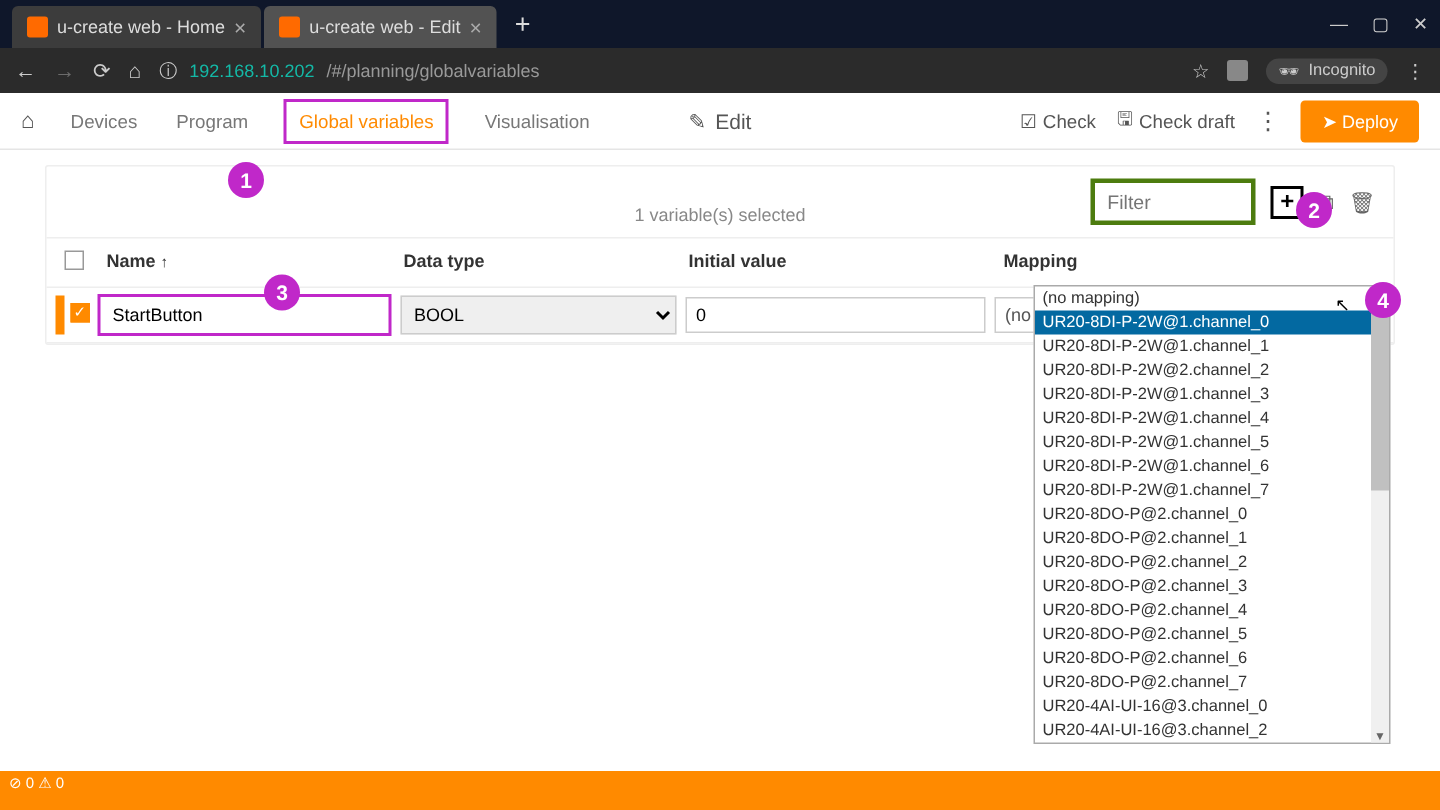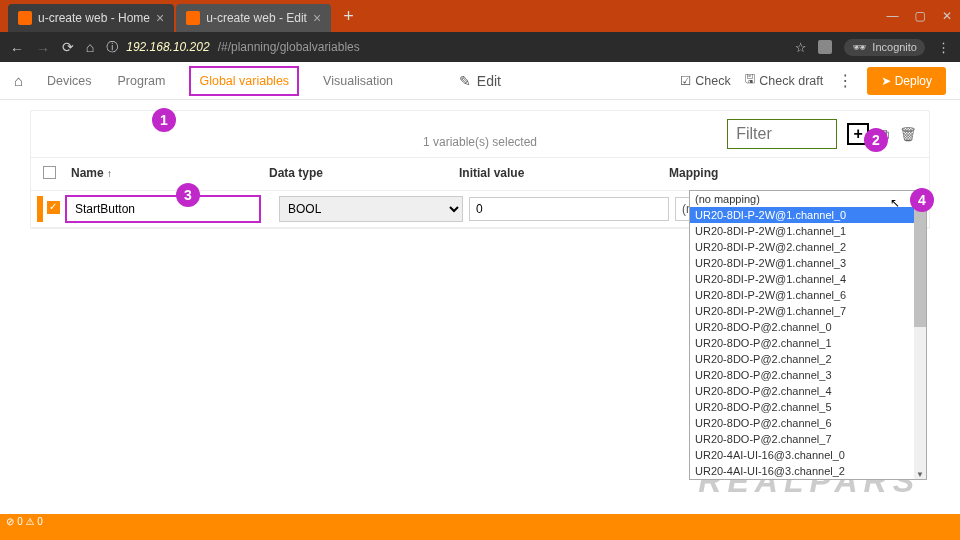--- a/index.html
+++ b/index.html
@@ -1,30 +1,30 @@
 <!DOCTYPE html>
 <html><head>
 <meta charset="utf-8">
 <style>
   * { box-sizing: border-box; margin: 0; padding: 0; }
   body { font-family: Arial, sans-serif; font-size: 13px; background: #fff; width: 960px; height: 540px; overflow: hidden; position: relative; }
 
   
-  .browser-top { background: #c2410c; height: 32px; display: flex; align-items: center; padding: 0 8px; }
+  .browser-top { background: #0f172a; height: 32px; display: flex; align-items: center; padding: 0 8px; }
   .tab { background: #3c3c3c; color: #ddd; height: 28px; margin-top: 4px; padding: 0 10px; display: flex; align-items: center; gap: 6px; border-radius: 4px 4px 0 0; margin-right: 2px; font-size: 12px; min-width: 140px; }
   .tab.active { background: #525252; }
   .tab-favicon { width: 14px; height: 14px; background: #ff6a00; border-radius: 2px; }
   .tab-close { color: #aaa; margin-left: auto; font-size: 14px; }
   .new-tab { color: #ddd; font-size: 18px; padding: 0 10px; }
   .win-controls { margin-left: auto; display: flex; gap: 16px; color: #ccc; font-size: 12px; }
 
   .browser-bar { background: #2b2b2b; height: 30px; display: flex; align-items: center; padding: 0 10px; gap: 12px; color: #ccc; }
   .nav-arrow { font-size: 14px; cursor: pointer; }
   .url-area { flex: 1; display: flex; align-items: center; gap: 8px; font-size: 12px; }
-  .url-ip { color: #fef9c3; font-style: italic; }
+  .url-ip { color: #14b8a6; }
   .url-path { color: #999; }
   .incog { display: flex; gap: 6px; align-items: center; background: #444; padding: 2px 8px; border-radius: 10px; font-size: 11px; }
   .ext-icon { width: 14px; height: 14px; background: #888; border-radius: 2px; }
 
   
   .app-bar { height: 38px; border-bottom: 1px solid #e5e5e5; display: flex; align-items: center; padding: 0 14px; gap: 22px; font-size: 12.5px; color: #666; }
   .app-home { font-size: 15px; color: #555; }
   .nav-item { cursor: pointer; color: #777; padding: 10px 2px; }
   .nav-active { color: #ff8a00; border: 2px solid #c028c9; padding: 6px 8px; font-weight: 500; }
   .edit-center { position: absolute; left: 50%; transform: translateX(-50%); color: #555; font-size: 14px; display: flex; gap: 6px; align-items: center; }
@@ -32,48 +32,48 @@
   .bar-right { margin-left: auto; display: flex; gap: 14px; align-items: center; }
   .link-btn { display: flex; gap: 4px; align-items: center; color: #555; cursor: pointer; }
   .vert-dots { font-size: 16px; color: #555; }
   .deploy { background: #ff8a00; color: #fff; border: none; padding: 7px 14px; border-radius: 3px; font-size: 12px; cursor: pointer; }
 
   
   .panel { margin: 10px 30px 0 30px; background: #fff; border: 1px solid #eee; border-radius: 2px; }
   .panel-top { display: flex; align-items: flex-end; padding: 8px 12px; position: relative; }
   .sel-text { position: absolute; left: 50%; transform: translateX(-50%); color: #888; font-size: 12px; }
   .top-right { margin-left: auto; display: flex; gap: 10px; align-items: center; }
-  .filter { border: 1px solid #4d7c0f; padding: 5px 8px; width: 110px; font-size: 16px; color: #aaa; }
+  .filter { border: 3px solid #4d7c0f; padding: 5px 8px; width: 110px; font-size: 13px; color: #aaa; }
   .plus-box { border: 2px solid #000; width: 22px; height: 22px; display: flex; align-items: center; justify-content: center; font-size: 16px; font-weight: bold; cursor: pointer; }
   .tool-icon { color: #666; font-size: 14px; cursor: pointer; }
 
   .table-head { display: flex; padding: 8px 12px; border-top: 1px solid #eee; border-bottom: 1px solid #eee; font-weight: bold; font-size: 12px; color: #333; }
   .col-check { width: 28px; }
   .check { width: 13px; height: 13px; border: 1px solid #999; display: inline-block; }
   .col-name { width: 198px; }
   .col-type { width: 190px; }
   .col-init { width: 210px; }
   .col-map { flex: 1; }
   .sort-arrow { font-size: 10px; }
 
   .row { display: flex; align-items: center; padding: 4px 6px; border-bottom: 1px solid #eee; }
   .row-stripe { width: 6px; height: 26px; background: #ff8a00; margin-right: 4px; }
   .row-check { width: 18px; }
   .check.checked { background: #ff8a00; border-color: #ff8a00; position: relative; }
   .check.checked:after { content: "✓"; color: #fff; font-size: 10px; position: absolute; top: -1px; left: 1px; }
   .name-input { border: 2px solid #c028c9; padding: 5px 8px; width: 196px; font-size: 12px; }
-  .type-select { border: 1px solid #ccc; padding: 4px; width: 184px; font-size: 12px; margin-left: 18px; }
+  .type-select { border: 1px solid #ccc; padding: 4px; width: 184px; font-size: 12px; margin-left: 6px; }
   .init-input { border: 1px solid #ccc; padding: 4px 6px; width: 200px; font-size: 12px; margin-left: 6px; }
   .map-select { border: 1px solid #ccc; padding: 4px 6px; flex: 1; font-size: 12px; margin-left: 6px; color: #555; position: relative; }
   .map-select:after { content: "⌄"; position: absolute; right: 6px; }
 
   
   .dropdown { position: absolute; top: 190px; right: 33px; width: 238px; background: #fff; border: 1px solid #aaa; font-size: 11px; z-index: 10; }
   .dd-item { padding: 2px 5px; color: #333; cursor: pointer; }
-  .dd-item.sel { background: #3b82f6; color: #fff; }
+  .dd-item.sel { background: #0369a1; color: #fff; }
   .dd-scroll { position: absolute; right: 0; top: 0; bottom: 0; width: 12px; background: #f0f0f0; }
   .dd-thumb { position: absolute; right: 0; top: 16px; width: 12px; height: 120px; background: #c0c0c0; }
   .dd-arrow-u { position: absolute; right: 2px; top: 0; font-size: 8px; color: #666; }
   .dd-arrow-d { position: absolute; right: 2px; bottom: 0; font-size: 8px; color: #666; }
 
   
   .badge { position: absolute; width: 24px; height: 24px; border-radius: 50%; background: #c028c9; color: #fff; font-weight: bold; display: flex; align-items: center; justify-content: center; font-size: 14px; z-index: 20; }
   .cursor { position: absolute; font-size: 12px; z-index: 15; color: #000; }
 
   
@@ -185,20 +185,21 @@
 </div>
 
 <div class="dropdown">
   <div id="dd-body">
       <div class="dd-item">(no mapping)</div>
       <div class="dd-item sel">UR20-8DI-P-2W@1.channel_0</div>
       <div class="dd-item">UR20-8DI-P-2W@1.channel_1</div>
       <div class="dd-item">UR20-8DI-P-2W@2.channel_2</div>
       <div class="dd-item">UR20-8DI-P-2W@1.channel_3</div>
       <div class="dd-item">UR20-8DI-P-2W@1.channel_4</div>
+      <div class="dd-item">UR20-8DI-P-2W@1.channel_5</div>
       <div class="dd-item">UR20-8DI-P-2W@1.channel_6</div>
       <div class="dd-item">UR20-8DI-P-2W@1.channel_7</div>
       <div class="dd-item">UR20-8DO-P@2.channel_0</div>
       <div class="dd-item">UR20-8DO-P@2.channel_1</div>
       <div class="dd-item">UR20-8DO-P@2.channel_2</div>
       <div class="dd-item">UR20-8DO-P@2.channel_3</div>
       <div class="dd-item">UR20-8DO-P@2.channel_4</div>
       <div class="dd-item">UR20-8DO-P@2.channel_5</div>
       <div class="dd-item">UR20-8DO-P@2.channel_6</div>
       <div class="dd-item">UR20-8DO-P@2.channel_7</div>

